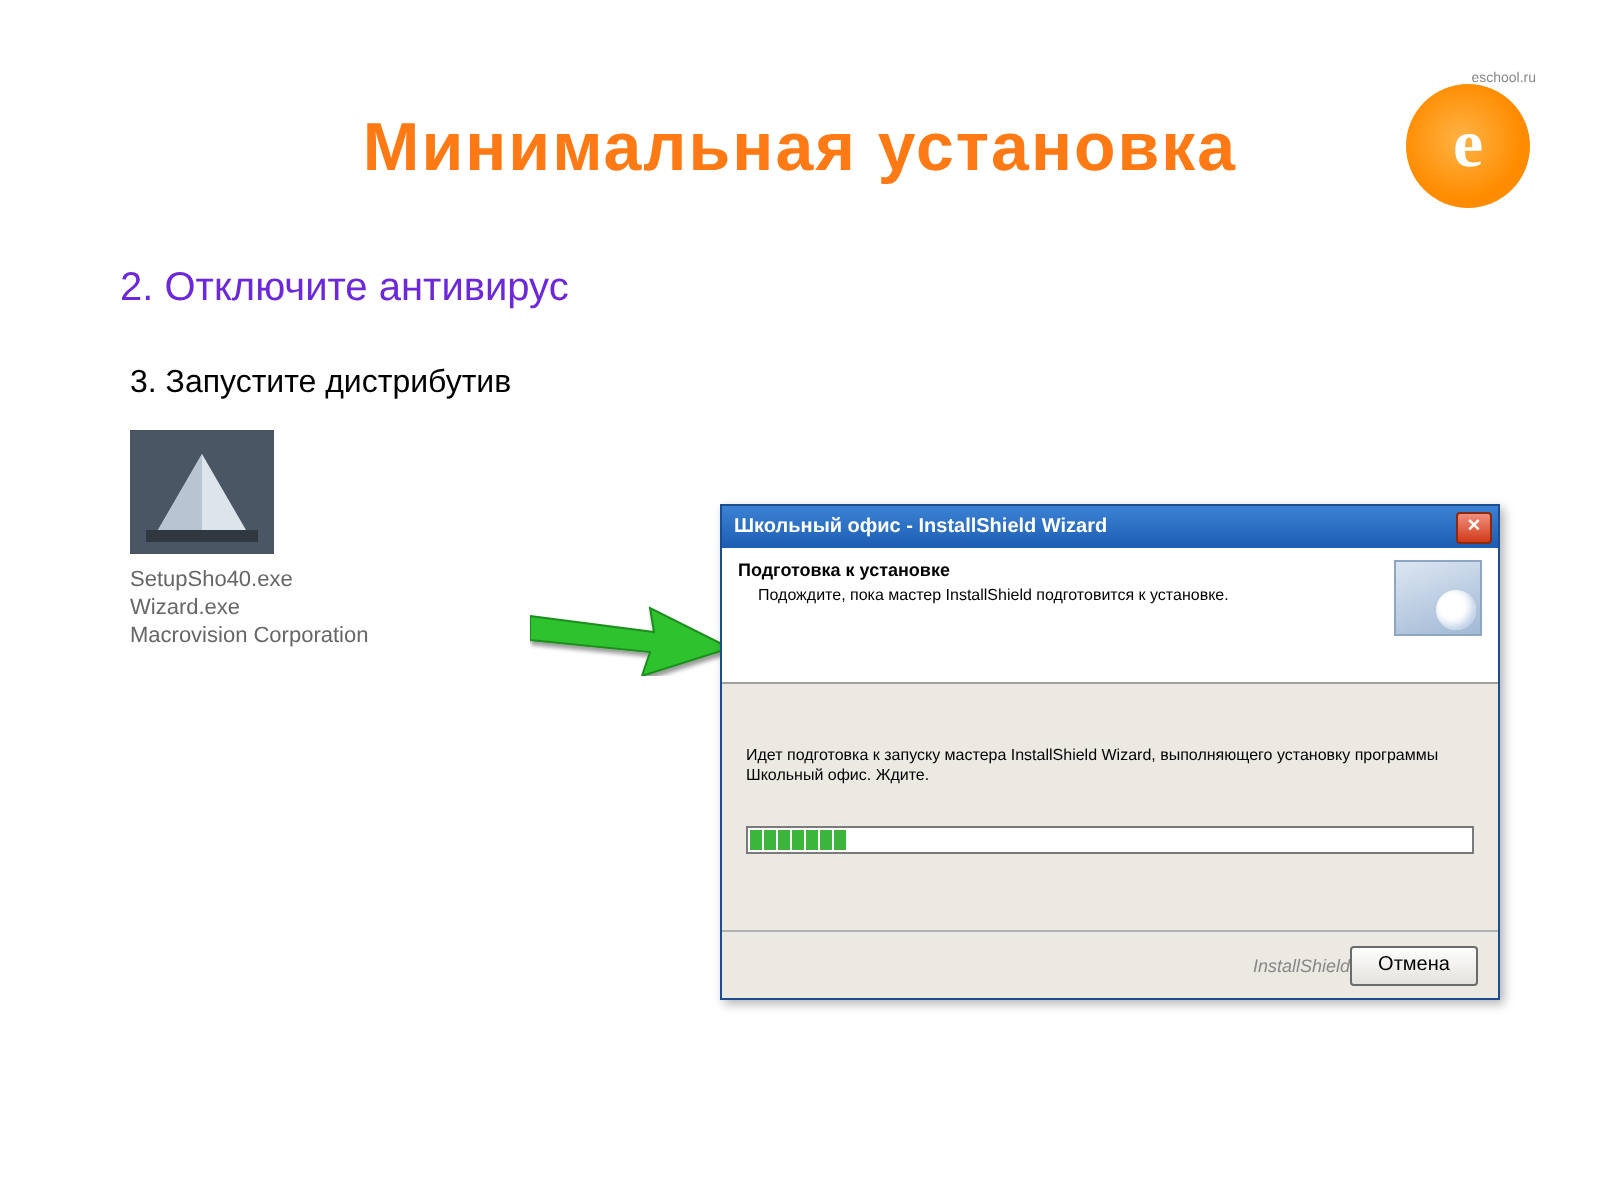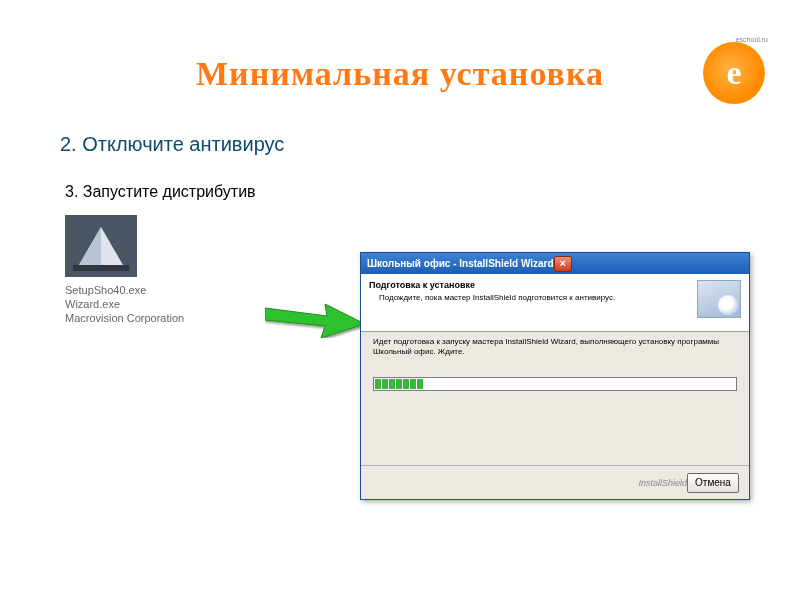--- a/index.html
+++ b/index.html
@@ -1,51 +1,51 @@
 <!DOCTYPE html>
 <html><head>
 <meta charset="utf-8">
 <style>
 * { box-sizing: border-box; margin: 0; padding: 0; }
 body { width: 800px; height: 600px; font-family: Arial, sans-serif; background: #fff; position: relative; overflow: hidden; }
 
-.slide-title { color: #ff7a14; font-size: 34px; font-weight: bold; text-align: center; margin-top: 55px; letter-spacing: 1px; font-family: Liberation Serif, serif; }
+.slide-title { color: #ff7a14; font-size: 34px; font-weight: bold; text-align: center; margin-top: 55px; letter-spacing: 1px; }
 
-.step2 { font-size: 20px; color: #0c4a6e; position: absolute; left: 60px; top: 133px; }
+.step2 { font-size: 20px; color: #6d28d9; position: absolute; left: 60px; top: 133px; }
 .step3 { font-size: 16px; color: #000; position: absolute; left: 65px; top: 183px; }
 
 .logo-badge { position: absolute; right: 35px; top: 42px; width: 62px; height: 62px; background: radial-gradient(circle at 45% 45%, #ffb347 0%, #ff8c00 62%); border-radius: 50%; display: flex; align-items: center; justify-content: center; color: #fff; font-size: 34px; font-weight: bold; font-family: Georgia, serif; }
 .logo-badge::before { content: "e"; }
 .logo-text { position: absolute; right: 32px; top: 36px; font-size: 7px; color: #888; }
 
 .file-area { position: absolute; left: 65px; top: 215px; display: flex; gap: 6px; align-items: flex-start; flex-direction: column; }
 .file-icon { width: 72px; height: 62px; background: linear-gradient(160deg,#6d7b8a,#3e4854); position: relative; }
 .file-icon svg { width: 100%; height: 100%; }
 .file-list { font-family: "MS Sans Serif", Tahoma, sans-serif; font-size: 11px; color: #666; line-height: 14px; }
 
 .arrow { position: absolute; left: 265px; top: 300px; width: 100px; height: 38px; }
 .arrow svg { width: 100%; height: 100%; }
 
 .wizard { position: absolute; left: 360px; top: 252px; width: 390px; height: 248px; background: #ece9e2; border: 1px solid #1b4e8f; box-shadow: 2px 2px 5px rgba(0,0,0,0.3); font-family: Tahoma, sans-serif; }
-.wizard-titlebar { height: 21px; background: linear-gradient(to bottom, #3b82d4, #1d5db3); display: flex; align-items: center; padding: 0 3px 0 6px; }
+.wizard-titlebar { height: 21px; background: linear-gradient(to bottom, #3b82d4, #1d5db3); display: flex; align-items: center; justify-content: space-between; padding: 0 3px 0 6px; }
 .wizard-title { color: #fff; font-size: 10px; font-weight: bold; }
 .wizard-close { width: 18px; height: 16px; background: linear-gradient(to bottom, #f08f7d, #d13a1a); border: 1px solid #8a2a10; border-radius: 2px; color: #fff; font-size: 11px; text-align: center; line-height: 13px; font-weight: bold; }
-.wizard-header { height: 58px; background: #fff; border-bottom: 1px solid #a0a0a0; display: flex; padding: 6px 8px; justify-content: space-between; align-items: flex-start; }
+.wizard-header { height: 68px; background: #fff; border-bottom: 1px solid #a0a0a0; display: flex; padding: 6px 8px; justify-content: space-between; align-items: flex-start; }
 .wizard-header-left { flex: 1; }
 .wizard-header-title { font-size: 9px; font-weight: bold; color: #000; margin-bottom: 3px; }
 .wizard-header-sub { font-size: 8px; color: #000; line-height: 10px; padding-left: 10px; }
 .wizard-header-img { width: 44px; height: 38px; background: linear-gradient(160deg,#dce6f2,#a1b8d4); border: 1px solid #8fa5c4; position: relative; overflow: hidden; }
 .wizard-header-img::after { content: ""; position: absolute; right: 2px; bottom: 2px; width: 20px; height: 20px; background: #fff; border-radius: 50%; box-shadow: inset -2px -2px 4px #b9cce4; }
-.wizard-body { padding: 5px 12px; }
+.wizard-body { padding: 31px 12px; }
 .wizard-body-text { font-size: 8px; color: #000; line-height: 10px; margin-bottom: 20px; }
 .progress-bar { height: 14px; border: 1px solid #7a7a7a; background: #fff; padding: 1px; display: flex; gap: 1px; }
 .progress-seg { width: 6px; height: 100%; background: #3bb53b; }
 .wizard-footer { position: absolute; bottom: 0; left: 0; right: 0; height: 34px; border-top: 1px solid #b0b0b0; display: flex; align-items: center; justify-content: flex-end; padding: 0 10px; }
 .footer-brand { font-size: 9px; color: #888; font-style: italic; }
-.cancel-btn { width: 52px; height: 20px; background: linear-gradient(to bottom,#fefefe,#e4e2dc); border: 1px solid #6b6b6b; border-radius: 2px; font-size: 10px; color: #000; text-align: center; line-height: 18px; }
+.cancel-btn { width: 64px; height: 20px; background: linear-gradient(to bottom,#fefefe,#e4e2dc); border: 1px solid #6b6b6b; border-radius: 2px; font-size: 10px; color: #000; text-align: center; line-height: 18px; }
 </style>
 </head>
 <body>
 
 <h1 class="slide-title">Минимальная установка</h1>
 
 <div class="logo-text">eschool.ru</div>
 <div class="logo-badge"></div>
 
 <div class="step2">2. Отключите антивирус</div>
@@ -79,21 +79,21 @@
 </div>
 
 <div class="wizard">
   <div class="wizard-titlebar">
     <span class="wizard-title">Школьный офис - InstallShield Wizard</span>
     <div class="wizard-close">×</div>
   </div>
   <div class="wizard-header">
     <div class="wizard-header-left">
       <div class="wizard-header-title">Подготовка к установке</div>
-      <div class="wizard-header-sub">Подождите, пока мастер InstallShield подготовится к антивирус.</div>
+      <div class="wizard-header-sub">Подождите, пока мастер InstallShield подготовится к установке.</div>
     </div>
     <div class="wizard-header-img"></div>
   </div>
   <div class="wizard-body">
     <div class="wizard-body-text">Идет подготовка к запуску мастера InstallShield Wizard, выполняющего установку программы Школьный офис. Ждите.</div>
     <div class="progress-bar">
       <div class="progress-seg"></div>
       <div class="progress-seg"></div>
       <div class="progress-seg"></div>
       <div class="progress-seg"></div>

